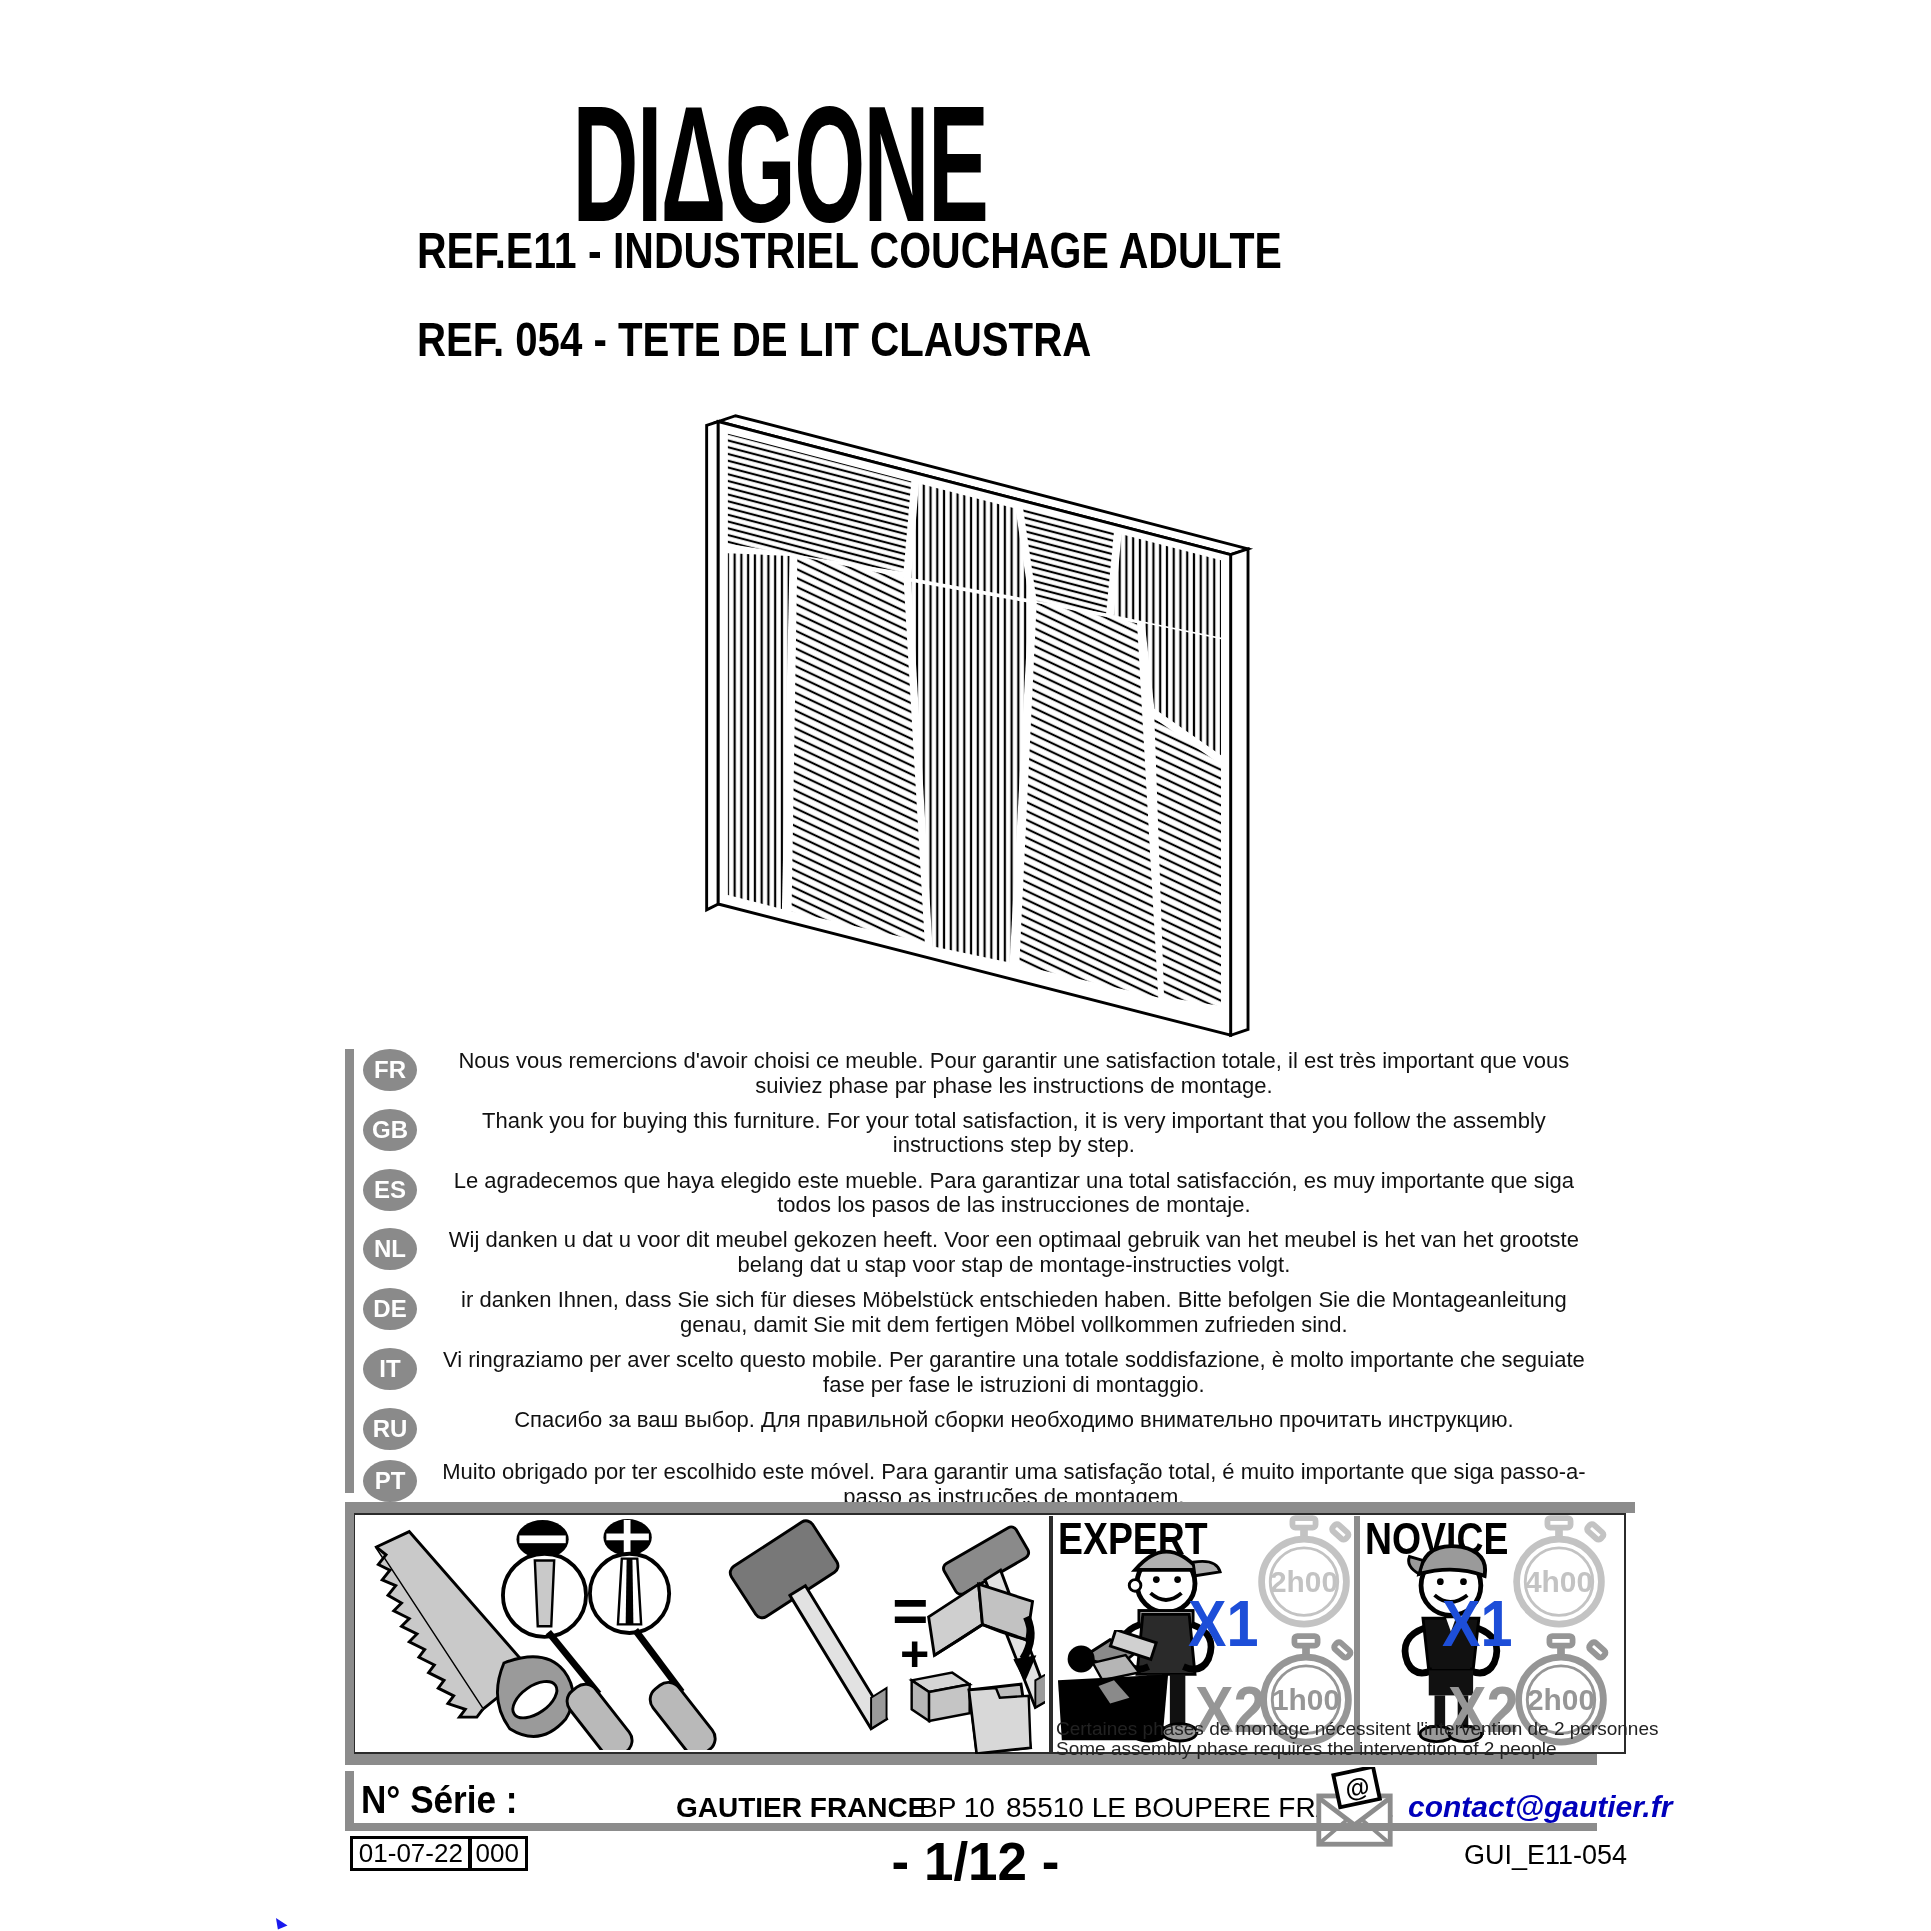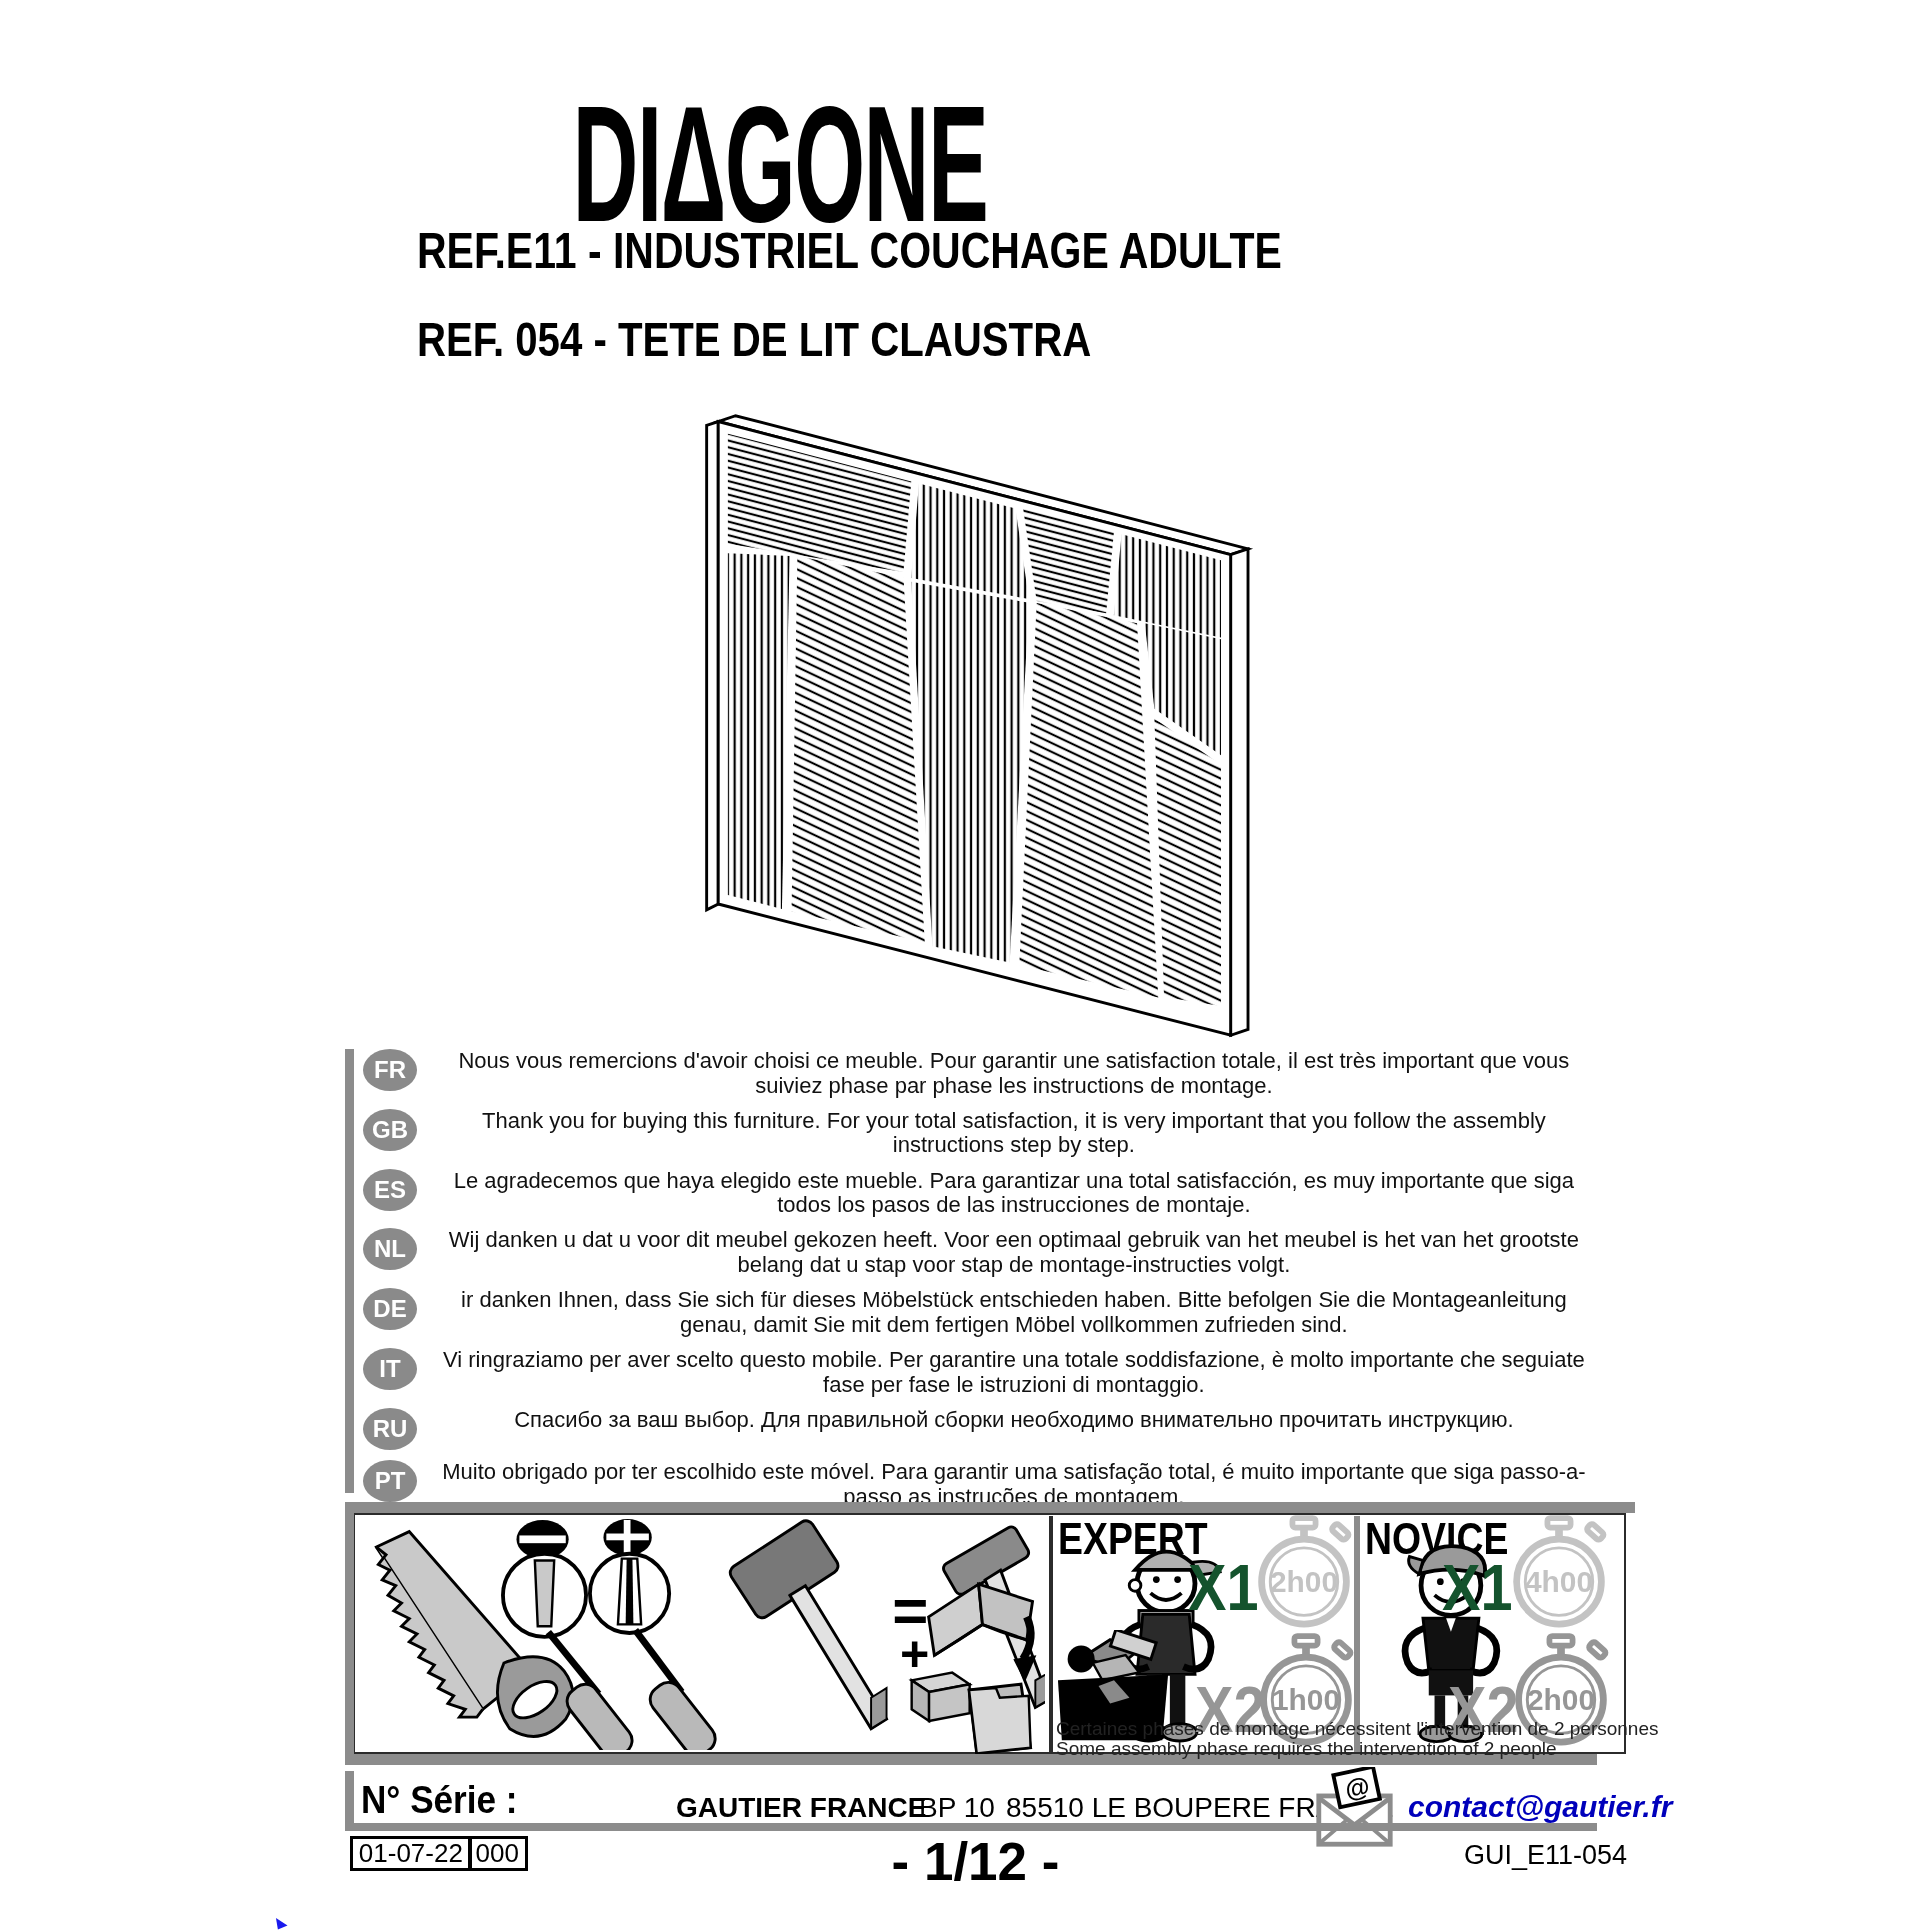--- a/index.html
+++ b/index.html
@@ -22,21 +22,21 @@
   .lang-row{display:flex;gap:17.4px;margin-bottom:10.6px;align-items:flex-start;text-align:center;}
   .badge{flex:none;width:54px;height:42px;border-radius:50%;background:#8a8a8a;color:#fff;
          font-weight:700;font-size:24px;display:flex;align-items:center;justify-content:center;}
   .lang-text{font-size:22px;line-height:24.6px;color:#111;width:1159px;}
   
   .panel{left:353px;top:1513px;width:1273px;height:241px;border:2.9px solid #2b2b2b;box-sizing:border-box;background:#fff;}
   .seclabel{font-size:44px;font-weight:700;}
   .seclabel .cond{transform:scaleX(0.85);}
   .xmark{font-size:64px;font-weight:700;line-height:1;}
   .xmark .cond{transform:scaleX(0.9);}
-  .c-light{color:#14532d;}
+  .c-light{color:#1d4ed8;margin-top:36px;}
   .c-mid{color:#969696;}
   .note{font-size:19px;color:#222;white-space:nowrap;}
   
   .serial{left:361px;top:1778px;font-size:39px;font-weight:700;}
   .serial .cond{transform:scaleX(0.9);}
   .addr-b{font-size:28px;font-weight:700;}
   .addr{font-size:28px;}
   .email{font-size:30px;font-weight:700;font-style:italic;color:#0000bb;}
   .stampbox{display:flex;text-align:right;}
   .cell{border:3.9px solid #000;font-size:26px;padding:0 5.8px;height:29px;line-height:29px;}

